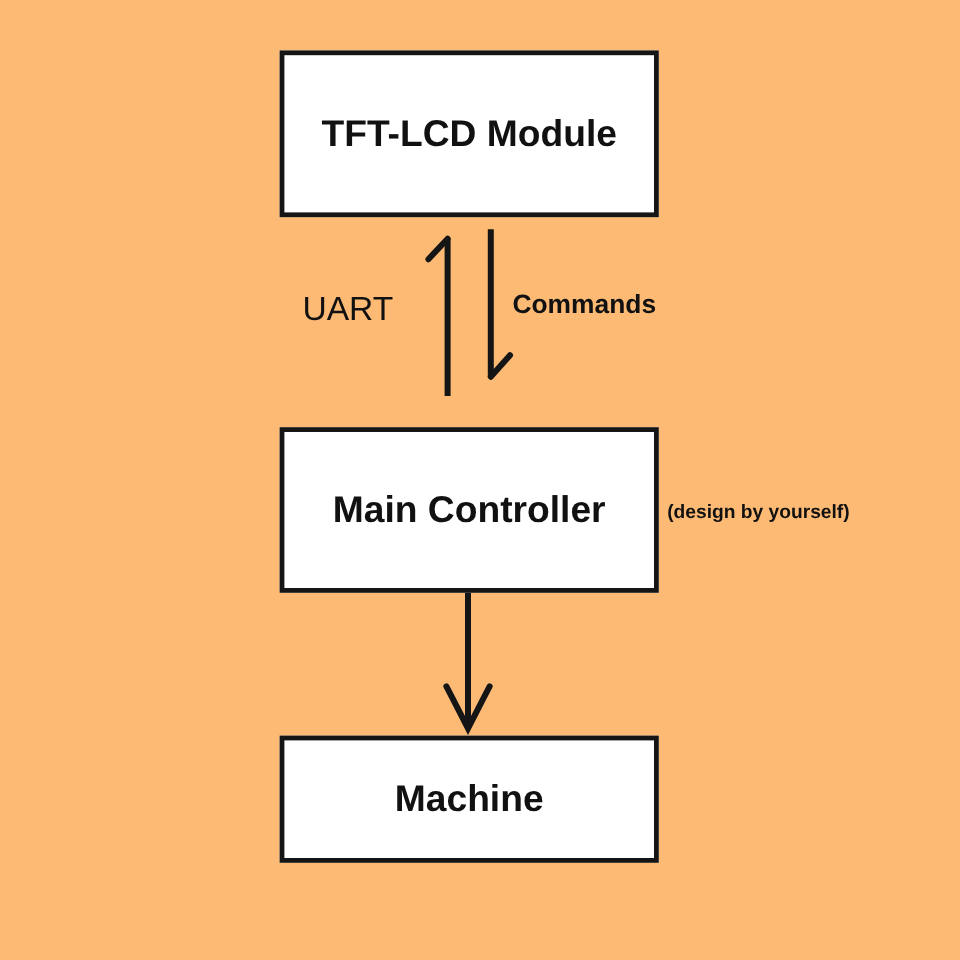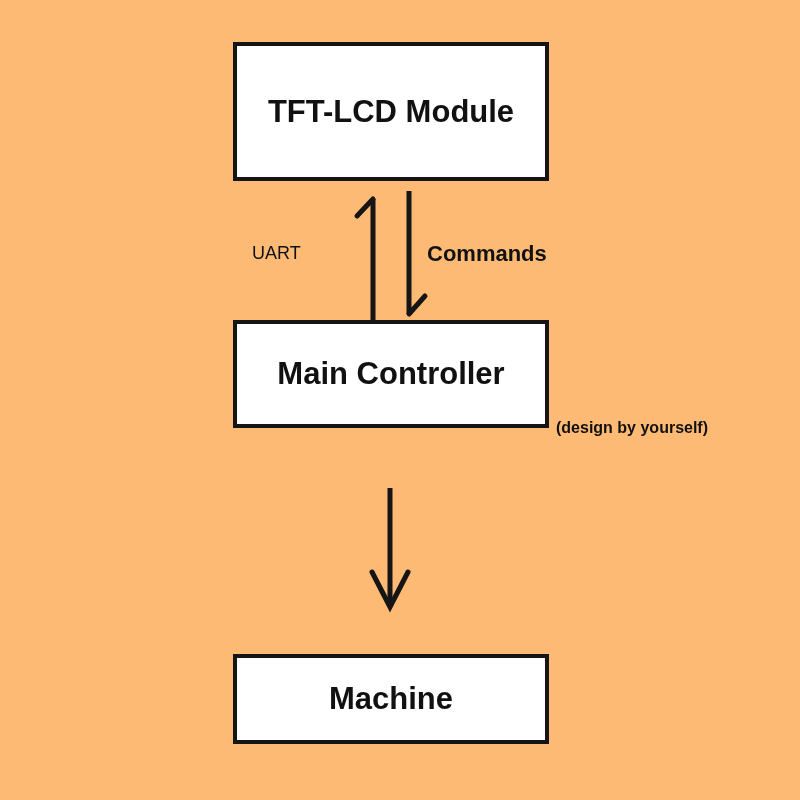--- a/index.html
+++ b/index.html
@@ -54,48 +54,47 @@
     top: 42px;
     width: 316px;
     height: 139px;
   }
   #node-tft .node-line { font-size: 31px; }
   #node-tft .node-line.l2 { margin-top: 6px; }
 
   
   #node-mcu {
     left: 233px;
-    top: 320px;
+    top: 356px;
     width: 316px;
-    height: 108px;
+    height: 138px;
   }
   #node-mcu .node-line { font-size: 31px; }
   #node-mcu .node-line.l2 { margin-top: 6px; }
 
   
   #node-machine {
     left: 233px;
     top: 613px;
     width: 316px;
-    height: 90px;
-    margin-top: 41px;
+    height: 106px;
   }
   #node-machine .node-line { font-size: 31px; }
 
   
   .edge-label {
     position: absolute;
     color: #111111;
     white-space: nowrap;
     line-height: 1;
   }
   #label-uart {
     left: 252px;
     top: 244px;
-    font-size: 18px;
+    font-size: 28px;
     font-weight: 500;
   }
   #label-commands {
     left: 427px;
     top: 243px;
     font-size: 22px;
     font-weight: 600;
   }
   #label-design-note {
     position: absolute;

